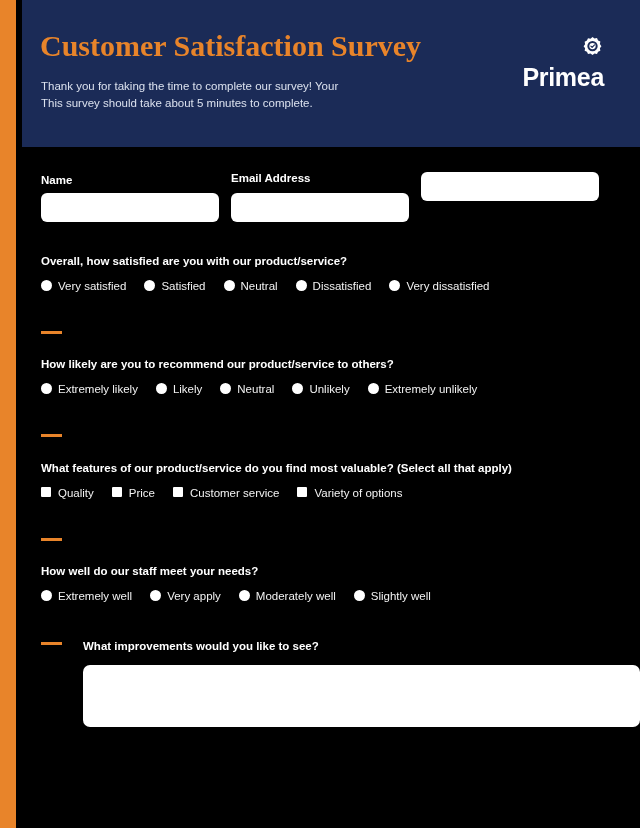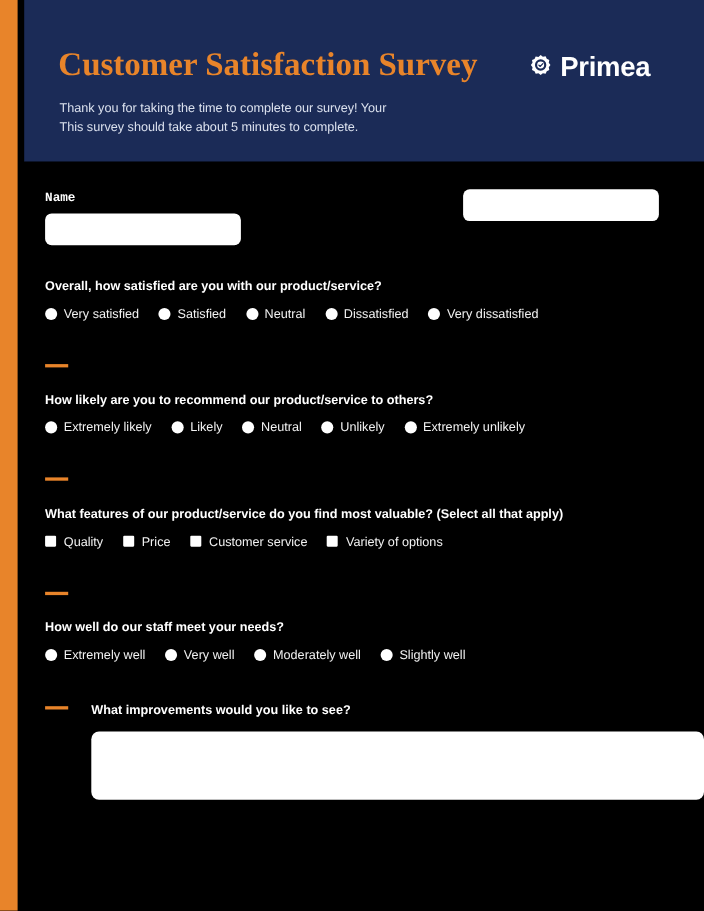--- a/index.html
+++ b/index.html
@@ -29,21 +29,21 @@
 
   
   #header {
     position: absolute;
     left: 22px;
     top: 0;
     width: 618px;
     height: 147px;
     background: #1B2B57;
     box-sizing: border-box;
-    padding: 13px;
+    padding: 0;
   }
   #header-inner {
     position: relative;
     width: 100%;
     height: 100%;
   }
   #survey-title {
     position: absolute;
     left: 18px;
     top: 29px;
@@ -64,22 +64,23 @@
     line-height: 16.5px;
     color: #DBE1EE;
   }
   #survey-intro span { display: block; }
 
   #brand {
     position: absolute;
     right: 36px;
     top: 36px;
     display: flex;
-    align-items: flex-start;
+    align-items: flex-end;
     gap: 6px;
+    flex-direction: column;
   }
   #brand-mark {
     width: 23px;
     height: 23px;
     display: block;
   }
   #brand-name {
     font-size: 25px;
     font-weight: bold;
     color: #FFFFFF;
@@ -123,21 +124,21 @@
     box-sizing: border-box;
     height: 29px;
     font-family: "Liberation Sans", sans-serif;
     font-size: 12px;
     color: #111111;
     padding: 0 8px;
     outline: none;
   }
 
   #field-name        { left: 19px;  width: 178px; top: 27px; }
-  #field-name .field-label { margin-bottom: 7px; font-family: Liberation Mono, monospace; }
+  #field-name .field-label { margin-bottom: 7px; }
   #field-name .field-input { width: 178px; }
 
   #field-email       { left: 209px; width: 178px; top: 25px; }
   #field-email .field-label { margin-bottom: 9px; }
   #field-email .field-input { width: 178px; }
 
   #field-phone       { left: 399px; width: 178px; top: 25px; }
   #field-phone .field-label { margin-bottom: 9px; }
   #field-phone .field-input { width: 178px; }
 
@@ -255,20 +256,24 @@
 
 <div id="form-body">
 
   <div class="contact-row">
 
     <div class="field" id="field-name">
       <label class="field-label">Name</label>
       <input class="field-input" type="text" value="" style="">
     </div>
 
+    <div class="field" id="field-email">
+      <label class="field-label">Email Address</label>
+      <input class="field-input" type="text" value="" style="">
+    </div>
 
     <div class="field" id="field-phone">
       <input class="field-input" type="text" value="" style="">
     </div>
 
   </div>
 
   <div class="question-block" id="q1">
     <div class="question-title">Overall, how satisfied are you with our product/service?</div>
     <div class="options-row">
@@ -348,21 +353,21 @@
 
   <div class="question-block" id="q4">
     <div class="question-title">How well do our staff meet your needs?</div>
     <div class="options-row">
       <label class="option">
         <span class="radio-mark"></span>
         <span class="option-label">Extremely well</span>
       </label>
       <label class="option">
         <span class="radio-mark"></span>
-        <span class="option-label">Very well</span>
+        <span class="option-label">Very apply</span>
       </label>
       <label class="option">
         <span class="radio-mark"></span>
         <span class="option-label">Moderately well</span>
       </label>
       <label class="option">
         <span class="radio-mark"></span>
         <span class="option-label">Slightly well</span>
       </label>
     </div>

